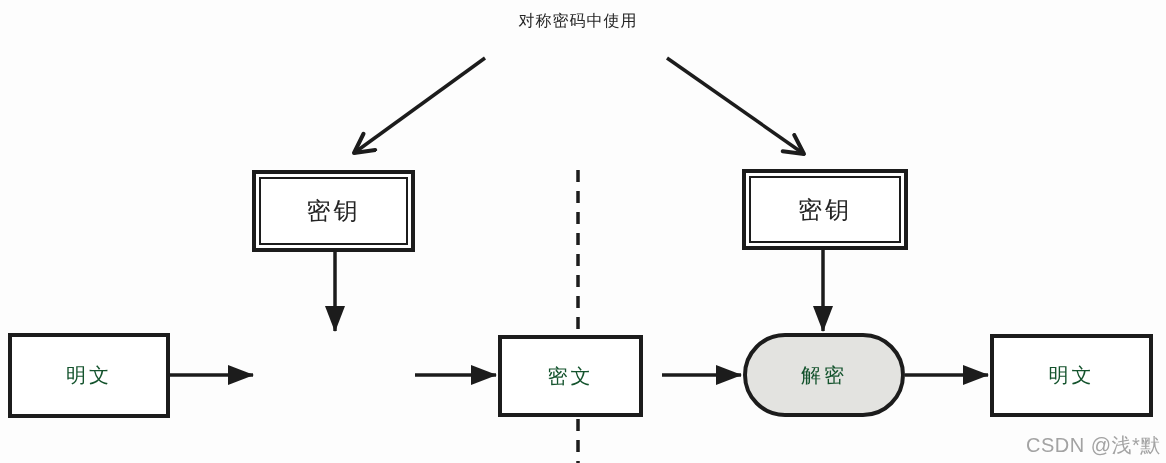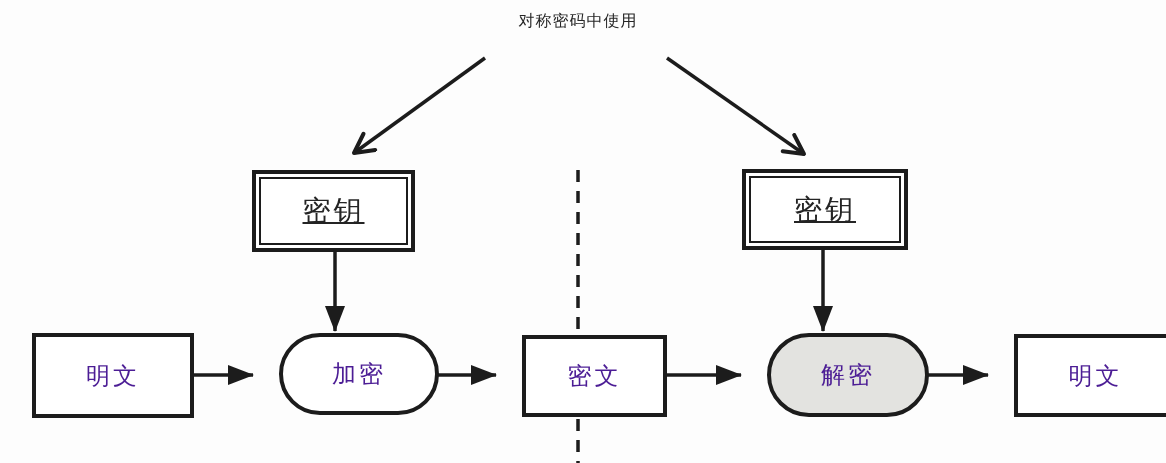--- a/index.html
+++ b/index.html
@@ -34,48 +34,46 @@
     color: #262626;
   }
   .node {
     position: absolute;
     box-sizing: border-box;
     border: 4px solid #1c1c1c;
     background: #ffffff;
     display: flex;
     align-items: center;
     justify-content: center;
-    font-size: 24px;
+    font-size: 20px;
     font-weight: 500;
     letter-spacing: 3px;
-    color: #4c1d95;
-    margin-left: 24px;
+    color: #14532d;
   }
   .pill { border-radius: 42px; }
   .pill.shaded { background: #e3e3e0; }
   .keybox {
     position: absolute;
     box-sizing: border-box;
     border: 4px solid #1c1c1c;
     background: #ffffff;
     padding: 3px;
   }
   .keybox-inner {
     box-sizing: border-box;
     width: 100%;
     height: 100%;
     border: 2px solid #1c1c1c;
     display: flex;
     align-items: center;
     justify-content: center;
-    font-size: 28px;
+    font-size: 24px;
     font-weight: 500;
     letter-spacing: 3px;
     color: #242424;
-    text-decoration: underline;
   }
   .watermark {
     position: absolute;
     left: 1026px;
     top: 432px;
     width: 136px;
     font-size: 20px;
     color: #a3a3a3;
     letter-spacing: 0.5px;
     white-space: nowrap;
@@ -117,22 +115,22 @@
 
   <div class="keybox" style="left:252px; top:170px; width:163px; height:82px;">
     <div class="keybox-inner">密钥</div>
   </div>
   <div class="keybox" style="left:742px; top:169px; width:166px; height:81px;">
     <div class="keybox-inner">密钥</div>
   </div>
 
   <div class="node" style="left:8px; top:333px; width:162px; height:85px;">明文</div>
 
-  <div class="node pill" style="left:255px; top:333px; width:160px; height:82px;">加密</div>
 
   <div class="node" style="left:498px; top:335px; width:145px; height:82px;">密文</div>
 
   <div class="node pill shaded" style="left:743px; top:333px; width:162px; height:84px;">解密</div>
 
   <div class="node" style="left:990px; top:334px; width:163px; height:83px;">明文</div>
 
+  <div class="watermark">CSDN @浅*默</div>
 
 </div>
 
 </body></html>

